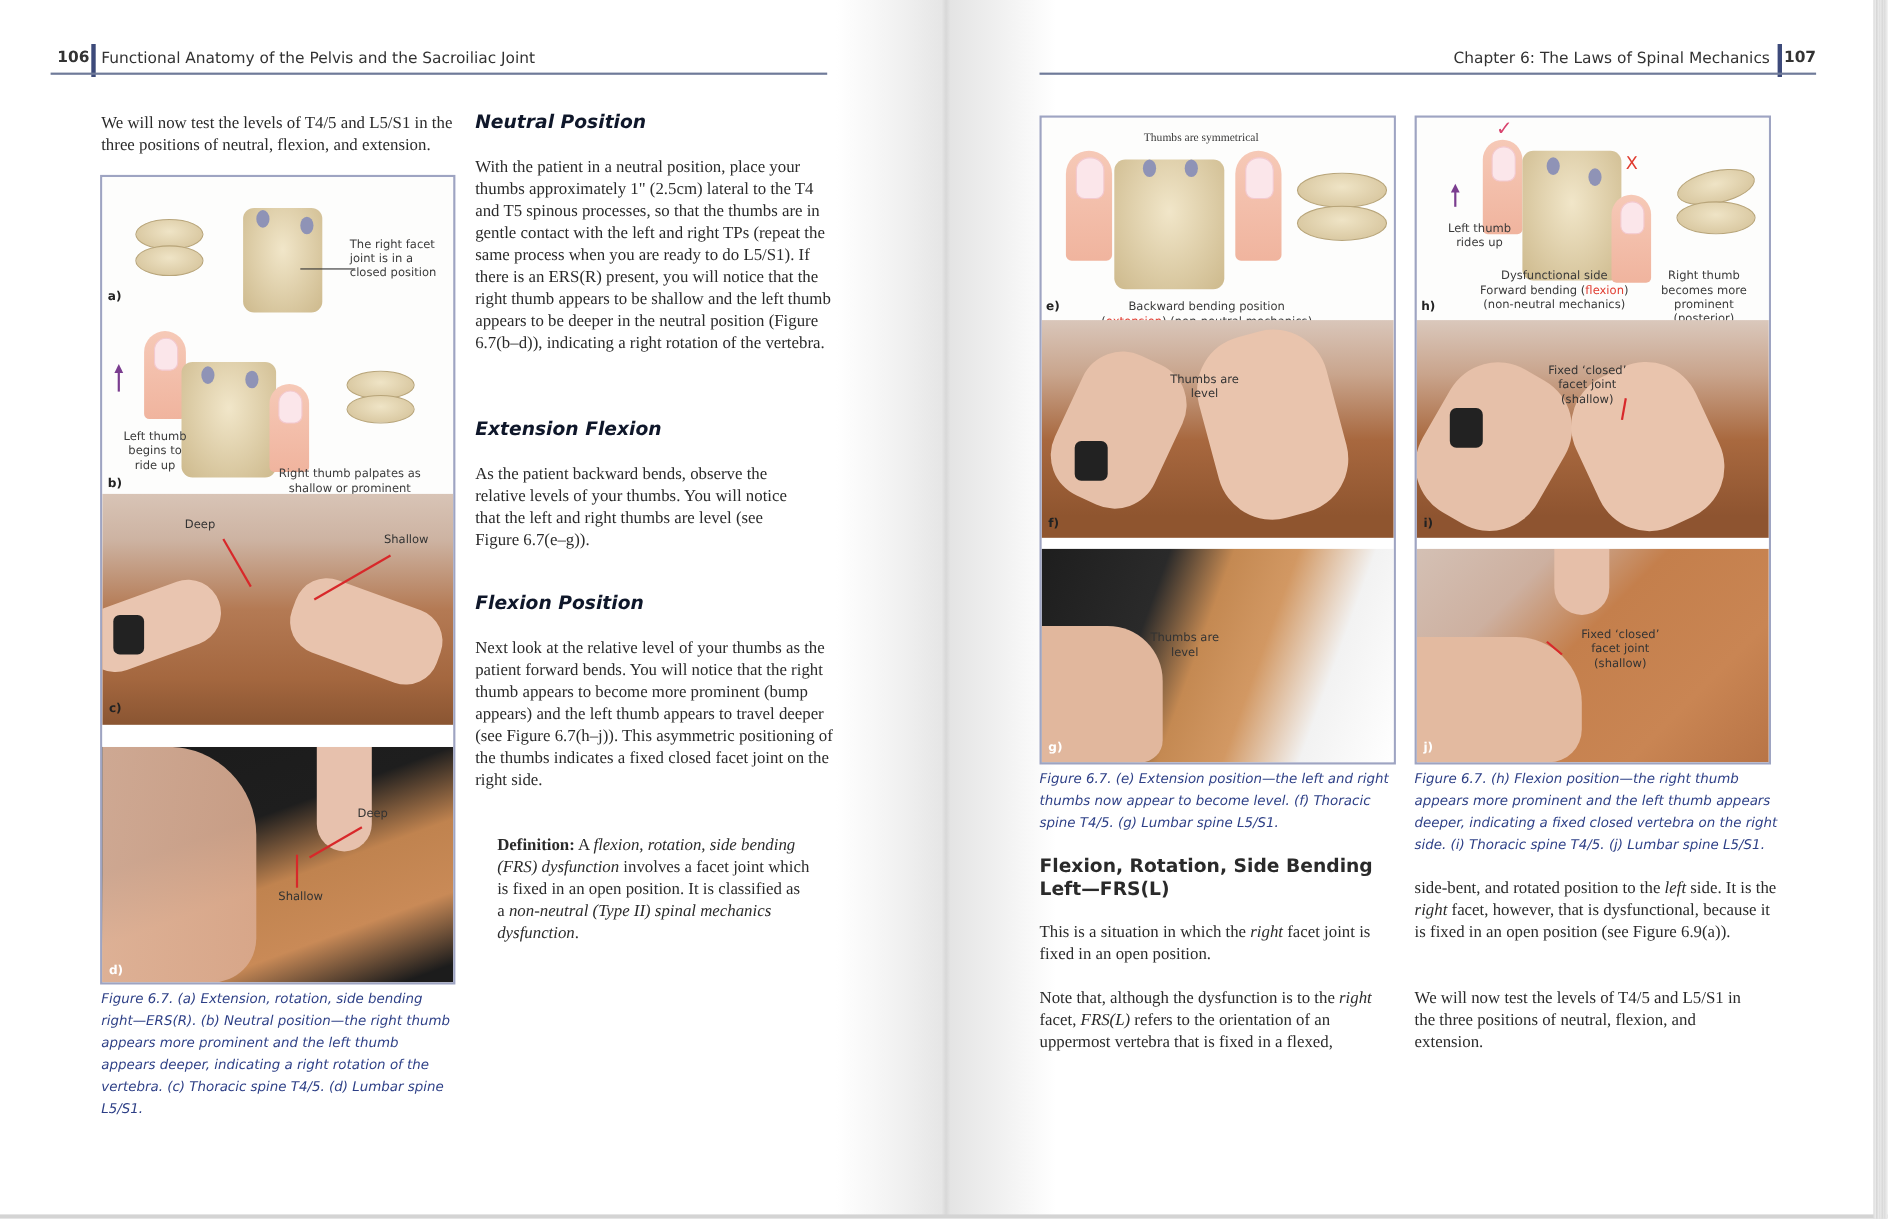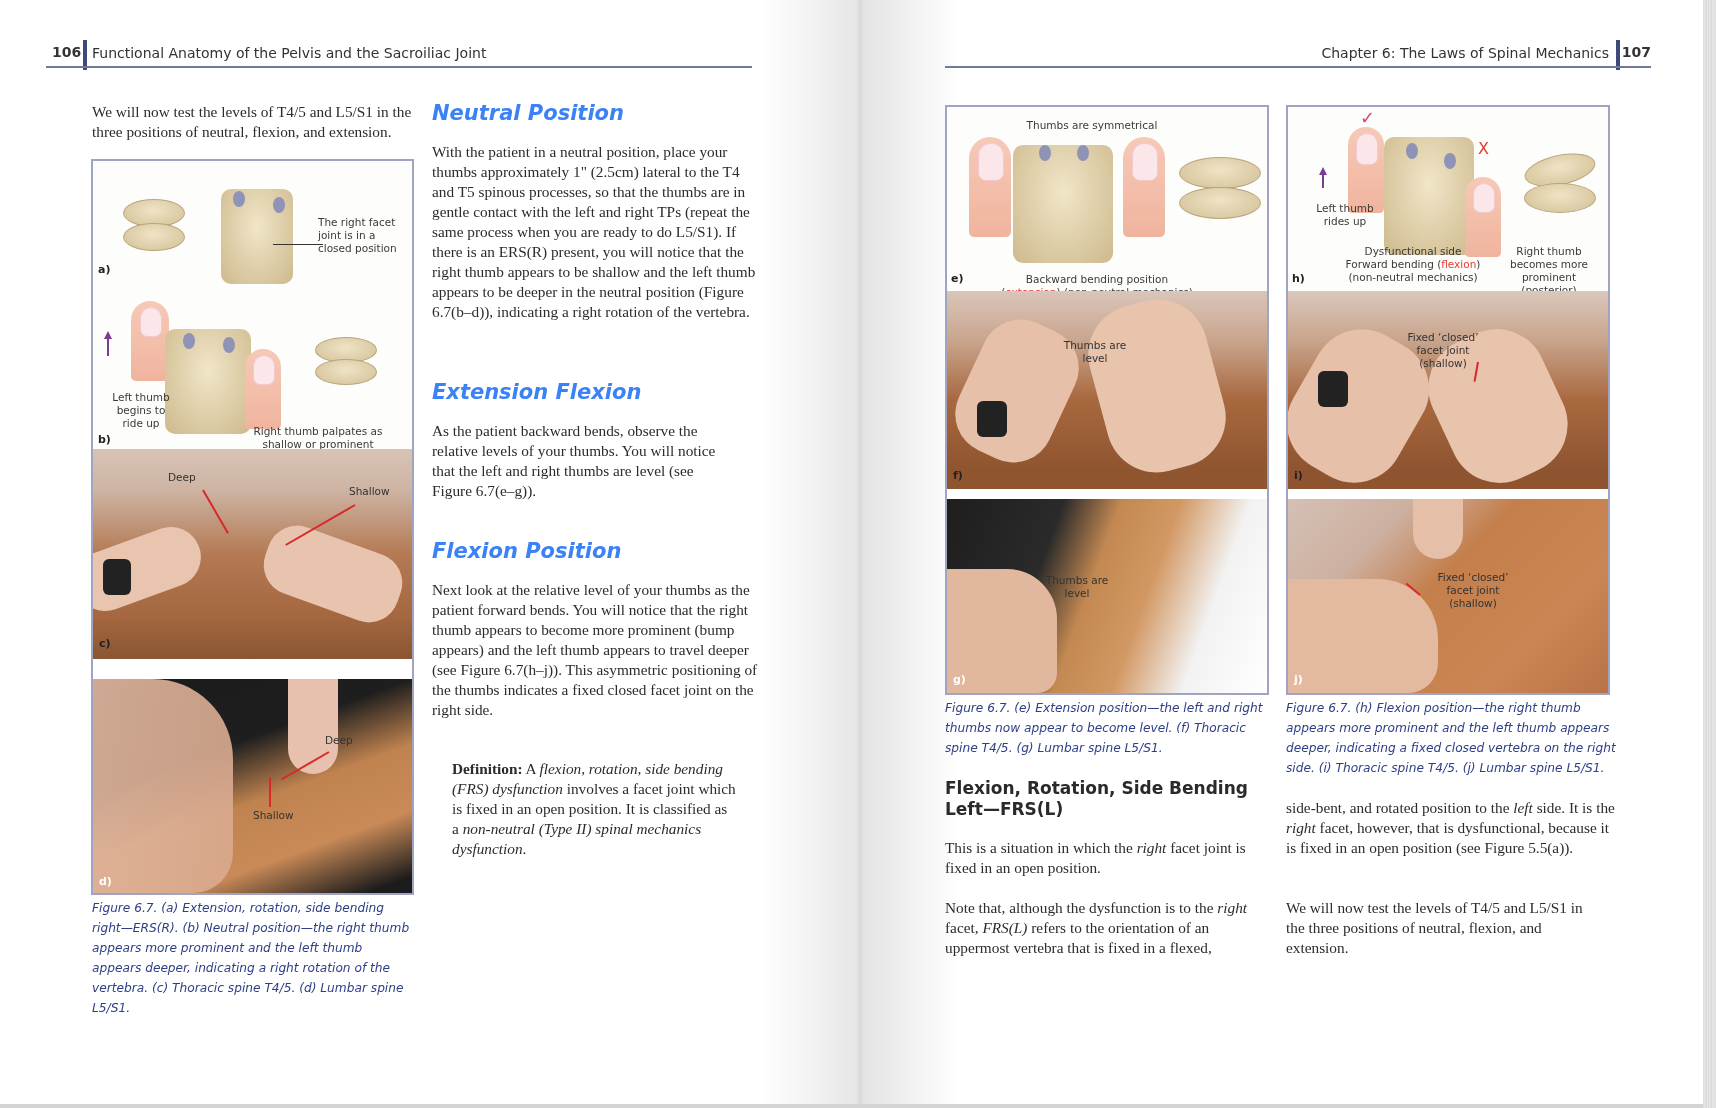--- a/index.html
+++ b/index.html
@@ -12,21 +12,21 @@
     background: repeating-linear-gradient(to right, #dcdcdc 0px, #e9e9e9 2px, #d6d6d6 3px, #ebebeb 5px); }
   
   .rh { position:absolute; top:40px; height:28px; font-family:"DejaVu Sans", sans-serif; font-size:14px; color:#333; }
   .rh-rule { position:absolute; top:66px; height:2px; background:#6f7a99; }
   .rh-num { font-weight:bold; position:absolute; top:4px; }
   .rh-bar { position:absolute; top:0; width:4px; height:30px; background:#3d4a7a; }
   .rh-title { position:absolute; top:5px; white-space:nowrap;text-align:center; }
   
   .txt { position:absolute; font-size:15.3px; line-height:20px; color:#2b2b2b; }
   .txt p { margin:0; }
-  .h-ital { position:absolute; font-family:"DejaVu Sans", sans-serif; font-weight:bold; font-style:italic; font-size:21px; color:#3b82f6; }
+  .h-ital { position:absolute; font-family:"DejaVu Sans", sans-serif; font-weight:bold; font-style:italic; font-size:17px; color:#0f172a; }
   .h-bold { position:absolute; font-family:"DejaVu Sans", sans-serif; font-weight:bold; font-size:17px; line-height:21px; color:#2a2a2a; }
   .caption { position:absolute; font-family:"DejaVu Sans", sans-serif; font-style:italic; font-size:12.2px; line-height:20px; color:#2d3f86; }
   
   .figbox { position:absolute; border:2px solid #9ea4c2; background:#fff; overflow:hidden; }
   .illus { position:absolute; left:0; right:0; background:#fdfdfc; }
   .photo { position:absolute; left:0; right:0; overflow:hidden; }
   .plabel { position:absolute; font-family:"DejaVu Sans", sans-serif; font-weight:bold; font-size:11px; color:#222; }
   .plabel.light { color:#fff; }
   .anno { position:absolute; font-family:"DejaVu Sans", sans-serif; font-size:10.5px; line-height:13px; color:#3a3a3a; text-align:center; }
   .anno .red { color:#e03b2f; }
@@ -137,21 +137,21 @@
 <div>
   <div class="rh" style="left:945px; width:706px;">
     <span class="rh-title" style="right:42px;">Chapter 6: The Laws of Spinal Mechanics</span>
     <span class="rh-bar" style="right:31px;"></span>
     <span class="rh-num" style="right:0;">107</span>
   </div>
   <div class="rh-rule" style="left:945px; width:706px;"></div>
 
   <div class="figbox" style="left:945px; top:105px; width:320px; height:586px;">
     <div class="illus" style="top:0; height:184px;">
-      <div class="anno" style="left:60px; top:12px; width:170px;">Thumbs are symmetrical</div>
+      <div class="anno" style="left:60px; top:12px; width:170px;font-family:Liberation Serif, serif;">Thumbs are symmetrical</div>
       <div class="thumb" style="left:22px; top:30px; width:42px; height:100px;"></div>
       <div class="nail" style="left:31px; top:36px; width:24px; height:36px;"></div>
       <div class="vert" style="left:66px; top:38px; width:100px; height:118px;"></div>
       <div class="facet" style="left:92px; top:38px;"></div>
       <div class="facet" style="left:130px; top:38px;"></div>
       <div class="thumb" style="left:176px; top:30px; width:42px; height:100px;"></div>
       <div class="nail" style="left:185px; top:36px; width:24px; height:36px;"></div>
       <div class="disc" style="left:232px; top:50px; width:80px; height:30px;"></div>
       <div class="disc" style="left:232px; top:80px; width:80px; height:30px;"></div>
       <div class="anno" style="left:30px; top:166px; width:240px;">
@@ -225,18 +225,18 @@
     <div>Flexion, Rotation, Side Bending</div>
     <div>Left—FRS(L)</div>
   </div>
   <div class="txt" style="left:945px; top:838px; width:325px;">
     <p><span>This is a situation in which the </span><i>right</i><span> facet joint is fixed in an open position.</span></p>
   </div>
   <div class="txt" style="left:945px; top:898px; width:320px;">
     <p><span>Note that, although the dysfunction is to the </span><i>right</i><span> facet, </span><i>FRS(L)</i><span> refers to the orientation of an uppermost vertebra that is fixed in a flexed,</span></p>
   </div>
   <div class="txt" style="left:1286px; top:798px; width:330px;">
-    <p><span>side-bent, and rotated position to the </span><i>left</i><span> side. It is the </span><i>right</i><span> facet, however, that is dysfunctional, because it is fixed in an open position (see Figure 5.5(a)).</span></p>
+    <p><span>side-bent, and rotated position to the </span><i>left</i><span> side. It is the </span><i>right</i><span> facet, however, that is dysfunctional, because it is fixed in an open position (see Figure 6.9(a)).</span></p>
   </div>
   <div class="txt" style="left:1286px; top:898px; width:300px;">
     <p>We will now test the levels of T4/5 and L5/S1 in the three positions of neutral, flexion, and extension.</p>
   </div>
 </div>
 
 </body></html>

